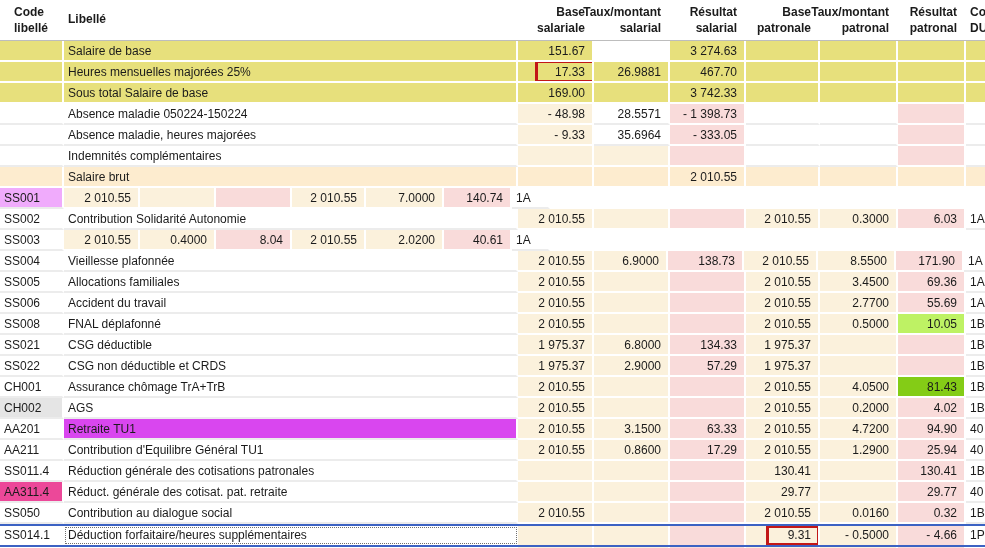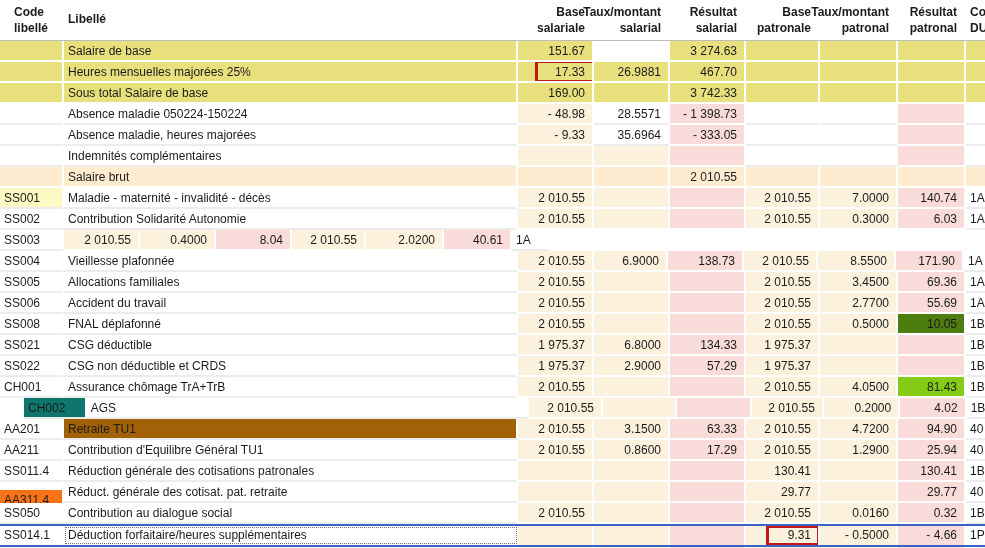--- a/index.html
+++ b/index.html
@@ -150,22 +150,21 @@
           <div class="cell" style="width: 454px; background: rgb(253, 236, 207); border-bottom-color: rgb(255, 255, 255);"><span>Salaire brut</span></div>
           <div class="cell num" style="width: 76px; background: rgb(253, 236, 207); border-bottom-color: rgb(255, 255, 255);"><span></span></div>
           <div class="cell num" style="width: 76px; background: rgb(253, 236, 207); border-bottom-color: rgb(255, 255, 255);"><span></span></div>
           <div class="cell num" style="width: 76px; background: rgb(253, 236, 207); border-bottom-color: rgb(255, 255, 255);"><span>2 010.55</span></div>
           <div class="cell num" style="width: 74px; background: rgb(253, 236, 207); border-bottom-color: rgb(255, 255, 255);"><span></span></div>
           <div class="cell num" style="width: 78px; background: rgb(253, 236, 207); border-bottom-color: rgb(255, 255, 255);"><span></span></div>
           <div class="cell num" style="width: 68px; background: rgb(253, 236, 207); border-bottom-color: rgb(255, 255, 255);"><span></span></div>
           <div class="cell" style="width: 38px; background: rgb(253, 236, 207); border-bottom-color: rgb(255, 255, 255);"><span></span></div>
         </div>
         <div class="row">
-          <div class="cell" style="width: 64px; background: #fef9c3; border-bottom-color: rgb(236, 236, 236);"><span>SS001</span></div>
-          <div class="cell" style="width: 454px; background: rgb(255, 255, 255); border-bottom-color: rgb(236, 236, 236);"><span>Maladie - maternité - invalidité - décès</span></div>
+          <div class="cell" style="width: 64px; background: #f0abfc; border-bottom-color: rgb(236, 236, 236);"><span>SS001</span></div>
           <div class="cell num" style="width: 76px; background: rgb(251, 241, 220); border-bottom-color: rgb(255, 255, 255);"><span>2 010.55</span></div>
           <div class="cell num" style="width: 76px; background: rgb(251, 241, 220); border-bottom-color: rgb(255, 255, 255);"><span></span></div>
           <div class="cell num" style="width: 76px; background: rgb(249, 219, 218); border-bottom-color: rgb(255, 255, 255);"><span></span></div>
           <div class="cell num" style="width: 74px; background: rgb(251, 241, 220); border-bottom-color: rgb(255, 255, 255);"><span>2 010.55</span></div>
           <div class="cell num" style="width: 78px; background: rgb(251, 241, 220); border-bottom-color: rgb(255, 255, 255);"><span>7.0000</span></div>
           <div class="cell num" style="width: 68px; background: rgb(249, 219, 218); border-bottom-color: rgb(255, 255, 255);"><span>140.74</span></div>
           <div class="cell" style="width: 38px; background: rgb(255, 255, 255); border-bottom-color: rgb(236, 236, 236);"><span>1A</span></div>
         </div>
         <div class="row">
           <div class="cell" style="width: 64px; background: rgb(255, 255, 255); border-bottom-color: rgb(236, 236, 236);"><span>SS002</span></div>
@@ -222,21 +221,21 @@
           <div class="cell" style="width: 38px; background: rgb(255, 255, 255); border-bottom-color: rgb(236, 236, 236);"><span>1A</span></div>
         </div>
         <div class="row">
           <div class="cell" style="width: 64px; background: rgb(255, 255, 255); border-bottom-color: rgb(236, 236, 236);"><span>SS008</span></div>
           <div class="cell" style="width: 454px; background: rgb(255, 255, 255); border-bottom-color: rgb(236, 236, 236);"><span>FNAL déplafonné</span></div>
           <div class="cell num" style="width: 76px; background: rgb(251, 241, 220); border-bottom-color: rgb(255, 255, 255);"><span>2 010.55</span></div>
           <div class="cell num" style="width: 76px; background: rgb(251, 241, 220); border-bottom-color: rgb(255, 255, 255);"><span></span></div>
           <div class="cell num" style="width: 76px; background: rgb(249, 219, 218); border-bottom-color: rgb(255, 255, 255);"><span></span></div>
           <div class="cell num" style="width: 74px; background: rgb(251, 241, 220); border-bottom-color: rgb(255, 255, 255);"><span>2 010.55</span></div>
           <div class="cell num" style="width: 78px; background: rgb(251, 241, 220); border-bottom-color: rgb(255, 255, 255);"><span>0.5000</span></div>
-          <div class="cell num" style="width: 68px; background: #4d7c0f; border-bottom-color: rgb(255, 255, 255);"><span>10.05</span></div>
+          <div class="cell num" style="width: 68px; background: #bef264; border-bottom-color: rgb(255, 255, 255);"><span>10.05</span></div>
           <div class="cell" style="width: 38px; background: rgb(255, 255, 255); border-bottom-color: rgb(236, 236, 236);"><span>1B</span></div>
         </div>
         <div class="row">
           <div class="cell" style="width: 64px; background: rgb(255, 255, 255); border-bottom-color: rgb(236, 236, 236);"><span>SS021</span></div>
           <div class="cell" style="width: 454px; background: rgb(255, 255, 255); border-bottom-color: rgb(236, 236, 236);"><span>CSG déductible</span></div>
           <div class="cell num" style="width: 76px; background: rgb(251, 241, 220); border-bottom-color: rgb(255, 255, 255);"><span>1 975.37</span></div>
           <div class="cell num" style="width: 76px; background: rgb(251, 241, 220); border-bottom-color: rgb(255, 255, 255);"><span>6.8000</span></div>
           <div class="cell num" style="width: 76px; background: rgb(249, 219, 218); border-bottom-color: rgb(255, 255, 255);"><span>134.33</span></div>
           <div class="cell num" style="width: 74px; background: rgb(251, 241, 220); border-bottom-color: rgb(255, 255, 255);"><span>1 975.37</span></div>
           <div class="cell num" style="width: 78px; background: rgb(251, 241, 220); border-bottom-color: rgb(255, 255, 255);"><span></span></div>
@@ -259,33 +258,33 @@
           <div class="cell" style="width: 454px; background: rgb(255, 255, 255); border-bottom-color: rgb(236, 236, 236);"><span>Assurance chômage TrA+TrB</span></div>
           <div class="cell num" style="width: 76px; background: rgb(251, 241, 220); border-bottom-color: rgb(255, 255, 255);"><span>2 010.55</span></div>
           <div class="cell num" style="width: 76px; background: rgb(251, 241, 220); border-bottom-color: rgb(255, 255, 255);"><span></span></div>
           <div class="cell num" style="width: 76px; background: rgb(249, 219, 218); border-bottom-color: rgb(255, 255, 255);"><span></span></div>
           <div class="cell num" style="width: 74px; background: rgb(251, 241, 220); border-bottom-color: rgb(255, 255, 255);"><span>2 010.55</span></div>
           <div class="cell num" style="width: 78px; background: rgb(251, 241, 220); border-bottom-color: rgb(255, 255, 255);"><span>4.0500</span></div>
           <div class="cell num" style="width: 68px; background: #84cc16; border-bottom-color: rgb(255, 255, 255);"><span>81.43</span></div>
           <div class="cell" style="width: 38px; background: rgb(255, 255, 255); border-bottom-color: rgb(236, 236, 236);"><span>1B</span></div>
         </div>
         <div class="row">
-          <div class="cell" style="width: 64px; background: #0f766e; border-bottom-color: rgb(236, 236, 236); margin-left: 24px;"><span>CH002</span></div>
+          <div class="cell" style="width: 64px; background: #e5e5e5; border-bottom-color: rgb(236, 236, 236);"><span>CH002</span></div>
           <div class="cell" style="width: 454px; background: rgb(255, 255, 255); border-bottom-color: rgb(236, 236, 236);"><span>AGS</span></div>
           <div class="cell num" style="width: 76px; background: rgb(251, 241, 220); border-bottom-color: rgb(255, 255, 255);"><span>2 010.55</span></div>
           <div class="cell num" style="width: 76px; background: rgb(251, 241, 220); border-bottom-color: rgb(255, 255, 255);"><span></span></div>
           <div class="cell num" style="width: 76px; background: rgb(249, 219, 218); border-bottom-color: rgb(255, 255, 255);"><span></span></div>
           <div class="cell num" style="width: 74px; background: rgb(251, 241, 220); border-bottom-color: rgb(255, 255, 255);"><span>2 010.55</span></div>
           <div class="cell num" style="width: 78px; background: rgb(251, 241, 220); border-bottom-color: rgb(255, 255, 255);"><span>0.2000</span></div>
           <div class="cell num" style="width: 68px; background: rgb(249, 219, 218); border-bottom-color: rgb(255, 255, 255);"><span>4.02</span></div>
           <div class="cell" style="width: 38px; background: rgb(255, 255, 255); border-bottom-color: rgb(236, 236, 236);"><span>1B</span></div>
         </div>
         <div class="row">
           <div class="cell" style="width: 64px; background: rgb(255, 255, 255); border-bottom-color: rgb(236, 236, 236);"><span>AA201</span></div>
-          <div class="cell" style="width: 454px; background: #a16207; border-bottom-color: rgb(236, 236, 236);"><span>Retraite TU1</span></div>
+          <div class="cell" style="width: 454px; background: #d946ef; border-bottom-color: rgb(236, 236, 236);"><span>Retraite TU1</span></div>
           <div class="cell num" style="width: 76px; background: rgb(251, 241, 220); border-bottom-color: rgb(255, 255, 255);"><span>2 010.55</span></div>
           <div class="cell num" style="width: 76px; background: rgb(251, 241, 220); border-bottom-color: rgb(255, 255, 255);"><span>3.1500</span></div>
           <div class="cell num" style="width: 76px; background: rgb(249, 219, 218); border-bottom-color: rgb(255, 255, 255);"><span>63.33</span></div>
           <div class="cell num" style="width: 74px; background: rgb(251, 241, 220); border-bottom-color: rgb(255, 255, 255);"><span>2 010.55</span></div>
           <div class="cell num" style="width: 78px; background: rgb(251, 241, 220); border-bottom-color: rgb(255, 255, 255);"><span>4.7200</span></div>
           <div class="cell num" style="width: 68px; background: rgb(249, 219, 218); border-bottom-color: rgb(255, 255, 255);"><span>94.90</span></div>
           <div class="cell" style="width: 38px; background: rgb(255, 255, 255); border-bottom-color: rgb(236, 236, 236);"><span>40</span></div>
         </div>
         <div class="row">
           <div class="cell" style="width: 64px; background: rgb(255, 255, 255); border-bottom-color: rgb(236, 236, 236);"><span>AA211</span></div>
@@ -303,21 +302,21 @@
           <div class="cell" style="width: 454px; background: rgb(255, 255, 255); border-bottom-color: rgb(236, 236, 236);"><span>Réduction générale des cotisations patronales</span></div>
           <div class="cell num" style="width: 76px; background: rgb(251, 241, 220); border-bottom-color: rgb(255, 255, 255);"><span></span></div>
           <div class="cell num" style="width: 76px; background: rgb(251, 241, 220); border-bottom-color: rgb(255, 255, 255);"><span></span></div>
           <div class="cell num" style="width: 76px; background: rgb(249, 219, 218); border-bottom-color: rgb(255, 255, 255);"><span></span></div>
           <div class="cell num" style="width: 74px; background: rgb(251, 241, 220); border-bottom-color: rgb(255, 255, 255);"><span>130.41</span></div>
           <div class="cell num" style="width: 78px; background: rgb(251, 241, 220); border-bottom-color: rgb(255, 255, 255);"><span></span></div>
           <div class="cell num" style="width: 68px; background: rgb(249, 219, 218); border-bottom-color: rgb(255, 255, 255);"><span>130.41</span></div>
           <div class="cell" style="width: 38px; background: rgb(255, 255, 255); border-bottom-color: rgb(236, 236, 236);"><span>1B</span></div>
         </div>
         <div class="row">
-          <div class="cell" style="width: 64px; background: #f97316; border-bottom-color: rgb(236, 236, 236); margin-top: 8px;"><span>AA311.4</span></div>
+          <div class="cell" style="width: 64px; background: #ec4899; border-bottom-color: rgb(236, 236, 236);"><span>AA311.4</span></div>
           <div class="cell" style="width: 454px; background: rgb(255, 255, 255); border-bottom-color: rgb(236, 236, 236);"><span>Réduct. générale des cotisat. pat. retraite</span></div>
           <div class="cell num" style="width: 76px; background: rgb(251, 241, 220); border-bottom-color: rgb(255, 255, 255);"><span></span></div>
           <div class="cell num" style="width: 76px; background: rgb(251, 241, 220); border-bottom-color: rgb(255, 255, 255);"><span></span></div>
           <div class="cell num" style="width: 76px; background: rgb(249, 219, 218); border-bottom-color: rgb(255, 255, 255);"><span></span></div>
           <div class="cell num" style="width: 74px; background: rgb(251, 241, 220); border-bottom-color: rgb(255, 255, 255);"><span>29.77</span></div>
           <div class="cell num" style="width: 78px; background: rgb(251, 241, 220); border-bottom-color: rgb(255, 255, 255);"><span></span></div>
           <div class="cell num" style="width: 68px; background: rgb(249, 219, 218); border-bottom-color: rgb(255, 255, 255);"><span>29.77</span></div>
           <div class="cell" style="width: 38px; background: rgb(255, 255, 255); border-bottom-color: rgb(236, 236, 236);"><span>40</span></div>
         </div>
         <div class="row">

